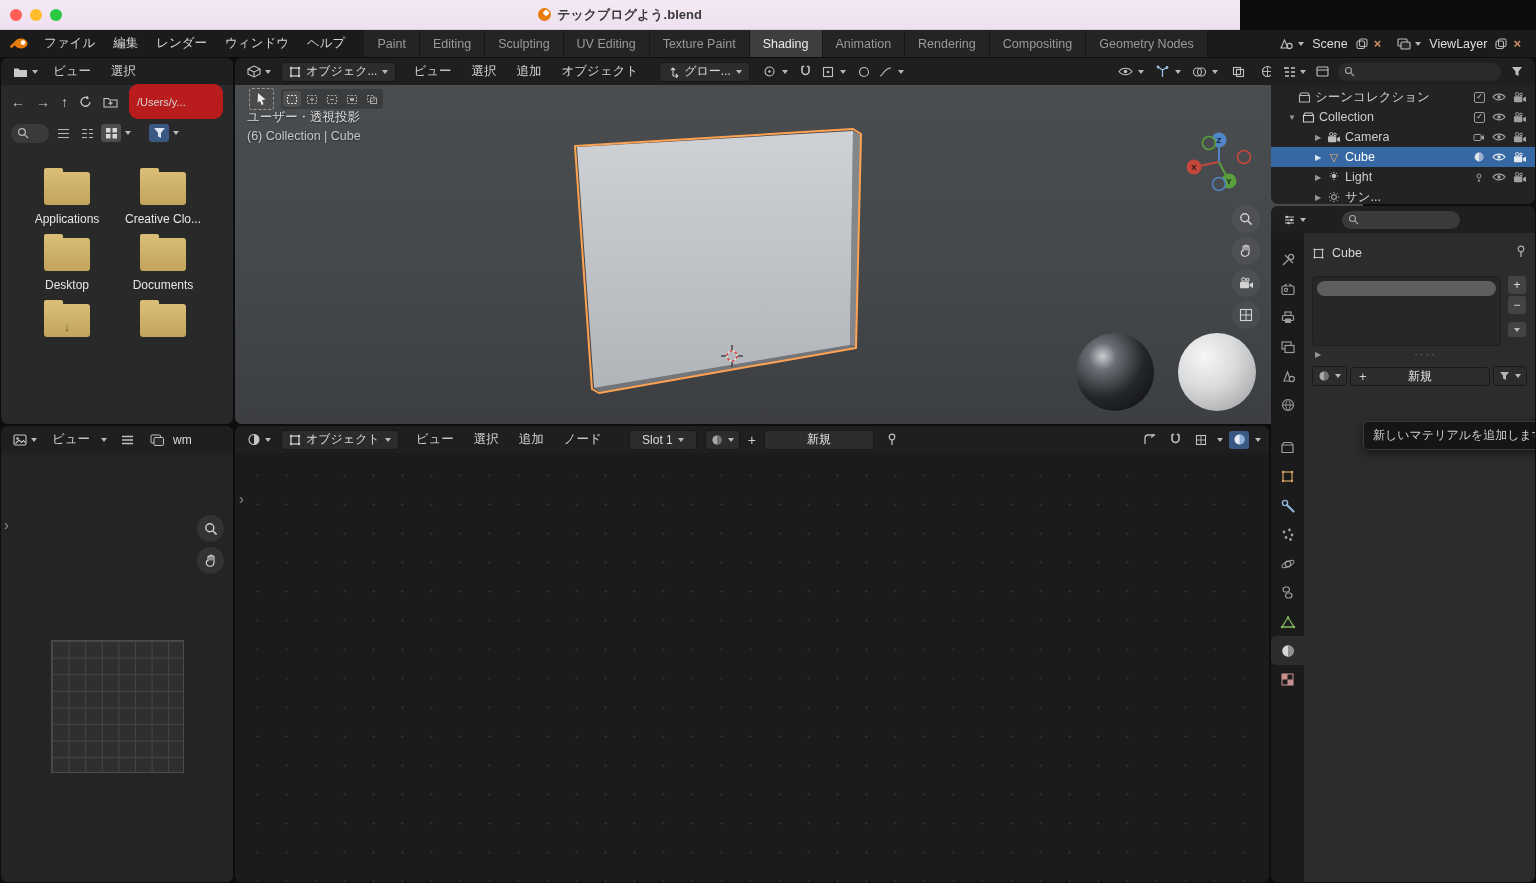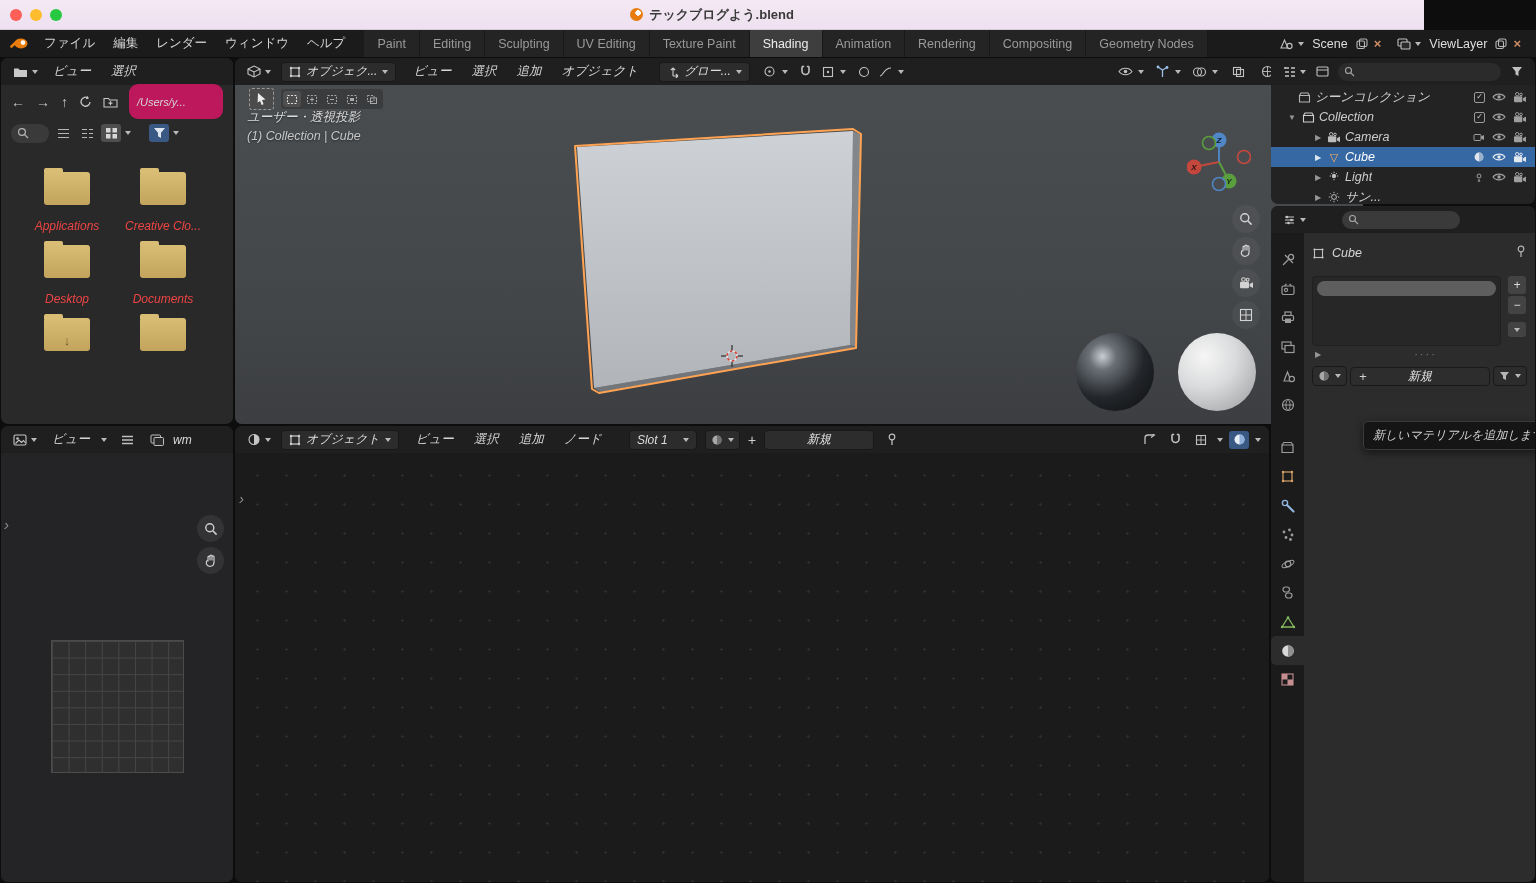--- a/index.html
+++ b/index.html
@@ -1,63 +1,63 @@
 <!DOCTYPE html>
 <html><head>
 <meta charset="utf-8">
 <style>
 *{margin:0;padding:0;box-sizing:border-box;}
 html,body{background:#000;}
 .window{position:relative;width:1536px;height:883px;background:#0d0d0d;font-family:"Liberation Sans","DejaVu Sans",sans-serif;color:#cfcfcf;font-size:13px;overflow:hidden;}
 
 
-.titlebar{position:absolute;left:0;top:0;width:1424px;height:30px;background:linear-gradient(#f4e9f4,#eee0f0);display:flex;align-items:center;justify-content:center;border-bottom:1px solid #d8cbd9;}
+.titlebar{position:absolute;left:0;top:0;width:1240px;height:30px;background:linear-gradient(#f4e9f4,#eee0f0);display:flex;align-items:center;justify-content:center;border-bottom:1px solid #d8cbd9;}
 .traffic{position:absolute;left:10px;top:0;height:30px;display:flex;align-items:center;gap:8px;}
 .tl{width:12px;height:12px;border-radius:50%;display:inline-block;}
 .tl.red{background:#ff5f57;}.tl.yellow{background:#febc2e;}.tl.green{background:#28c840;}
 .title-center{display:flex;align-items:center;gap:6px;color:#3a3a3a;font-weight:bold;font-size:13px;}
 .blend-ico{width:13px;height:13px;border-radius:50%;background:radial-gradient(circle at 62% 38%, #fff 0 2.5px, #e87d0d 3px 7px, #cf6f0b);}
 
 
 .topbar{position:absolute;left:0;top:30px;width:1536px;height:27px;background:#1b1b1b;display:flex;align-items:center;}
 .blogo{padding:0 6px 0 10px;display:flex;align-items:center;}
 .hmenu{padding:0 9px;height:27px;display:flex;align-items:center;color:#d4d4d4;font-size:12.5px;white-space:nowrap;}
 .ws-tabs{display:flex;height:27px;margin-left:10px;}
 .ws-tab{display:flex;align-items:center;height:27px;padding:0 13px;background:#242424;color:#9a9a9a;font-size:12.5px;border-right:1px solid #181818;white-space:nowrap;}
 .ws-tab.active{background:#3e3e3e;color:#ececec;}
 .tb-right{margin-left:auto;display:flex;align-items:center;gap:4px;padding-right:8px;}
 .tb-group{display:flex;align-items:center;gap:4px;padding:0 5px;height:22px;}
 .tb-label{color:#dedede;font-size:12.5px;padding:0 4px;white-space:nowrap;}
 .xicon{color:#cf8e66;font-size:13px;font-weight:bold;padding:0 2px;}
 .chev{width:0;height:0;border-left:3.5px solid transparent;border-right:3.5px solid transparent;border-top:4.5px solid #b9b9b9;display:inline-block;}
 
 
-.panel{position:absolute;border-radius:7px;overflow:hidden;background:#262626;font-style:italic;}
+.panel{position:absolute;border-radius:7px;overflow:hidden;background:#262626;}
 .ed-header{height:27px;display:flex;align-items:center;background:#1f1f1f;padding:0 8px;gap:2px;}
 .edtype{display:flex;align-items:center;gap:4px;padding:0 4px;}
 .dd{display:flex;align-items:center;gap:5px;background:#2c2c2c;border:1px solid #191919;border-radius:4px;height:20px;padding:0 7px;color:#dcdcdc;font-size:12px;white-space:nowrap;}
 .icb{display:flex;align-items:center;justify-content:center;min-width:20px;height:18px;border-radius:3px;}
 .icb.on{background:#4e4e4e;}
 .icb.blue{background:#3a5884;}
 .pillbtn{display:flex;align-items:center;justify-content:center;position:relative;background:#2d2d2d;border:1px solid #191919;border-radius:4px;height:20px;color:#e6e6e6;font-size:12px;}
 .pillbtn .plus{position:absolute;left:8px;color:#cfcfcf;font-size:13px;}
 
 
 .fb{left:1px;top:58px;width:232px;height:366px;background:#292929;}
 .fb-nav{height:33px;display:flex;align-items:center;padding:0 10px;gap:11px;}
 .navtxt{color:#c6c6c6;font-size:14px;line-height:1;}
-.fb-path{flex:1;height:35px;background:#be185d;border-radius:9px;display:flex;align-items:center;padding:0 8px;font-size:11px;color:#d5d5d5;overflow:hidden;white-space:nowrap;}
+.fb-path{flex:1;height:35px;background:#b91c1c;border-radius:9px;display:flex;align-items:center;padding:0 8px;font-size:11px;color:#d5d5d5;overflow:hidden;white-space:nowrap;}
 .fb-filter{height:30px;display:flex;align-items:center;padding:0 10px;gap:4px;}
 .fb-search{width:38px;height:19px;background:#3a3a3a;border-radius:9px;display:flex;align-items:center;padding:0 6px;}
 .fb-grid{display:grid;grid-template-columns:96px 96px;padding:24px 14px 0 18px;row-gap:12px;}
 .tile{text-align:center;}
 .folder-ic{width:46px;height:33px;background:linear-gradient(#d9bd75,#c2a45c);border-radius:2px 3px 3px 3px;position:relative;margin:0 auto;}
 .folder-ic::before{content:"";position:absolute;top:-4px;left:0;width:19px;height:5px;background:#d9bd75;border-radius:2px 2px 0 0;}
 .folder-ic .dl{position:absolute;left:0;right:0;bottom:3px;color:#6e5c2e;font-size:13px;font-weight:bold;}
-.tile-label{margin-top:14px;font-size:12px;color:#ef4444;white-space:nowrap;}
+.tile-label{margin-top:7px;font-size:12px;color:#e5e5e5;white-space:nowrap;}
 
 
 .imged{left:1px;top:426px;width:232px;height:456px;background:#252528;}
 .imged-body{position:relative;height:429px;background:#242427;}
 .edge-arrow{position:absolute;color:#8f8f8f;font-size:15px;line-height:1;}
 .fabtn{position:absolute;width:27px;height:27px;border-radius:50%;background:rgba(120,120,120,0.18);display:flex;align-items:center;justify-content:center;}
 .uvgrid{position:absolute;left:50px;top:187px;width:133px;height:133px;background-color:#2f2f2f;background-image:linear-gradient(#454545 1px,transparent 1px),linear-gradient(90deg,#454545 1px,transparent 1px);background-size:16.6px 16.6px;border:1px solid #4b4b4b;}
 
 
 .vp{left:235px;top:58px;width:1128px;height:366px;}
@@ -502,21 +502,21 @@
         </div>
       </div>
 
       <div class="vp-options">
         <span>透視投影</span>
         <span class="chev"></span>
       </div>
 
       <div class="vp-overlay">
         <div>ユーザー・透視投影</div>
-        <div>(1) Collection | Cube</div>
+        <div>(6) Collection | Cube</div>
       </div>
 
       <svg style="position:absolute;left:952px;top:45px;" width="64" height="64" viewBox="0 0 64 64">
         <line x1="32" y1="32" x2="32" y2="10" stroke="#4f84c4" stroke-width="2"></line>
         <line x1="32" y1="32" x2="7" y2="37" stroke="#c4473d" stroke-width="2"></line>
         <line x1="32" y1="32" x2="42" y2="51" stroke="#5a9e3e" stroke-width="2"></line>
         <circle cx="32" cy="10" r="7.5" fill="#5087c7"></circle>
         <circle cx="7" cy="37" r="7.5" fill="#c4473d"></circle>
         <circle cx="42" cy="51" r="7.5" fill="#5a9e3e"></circle>
         <circle cx="57" cy="27" r="6.5" fill="#4a4d50" stroke="#c4473d" stroke-width="1.6"></circle>
@@ -576,21 +576,21 @@
             <circle cx="2" cy="10" r="1.2" fill="#d0d0d0"></circle>
             <circle cx="10" cy="10" r="1.2" fill="#d0d0d0"></circle>
           </svg>
         <span>オブジェクト</span>
         <span class="chev"></span>
       </div>
       <div class="hmenu" style="margin-left:6px;">ビュー</div>
       <div class="hmenu">選択</div>
       <div class="hmenu">追加</div>
       <div class="hmenu">ノード</div>
-      <div class="dd" style="margin-left:16px;min-width:68px;justify-content:space-between;">
+      <div class="dd" style="margin-left:16px;min-width:68px;justify-content:center;">
         <span>Slot 1</span>
         <span class="chev"></span>
       </div>
       <div class="dd" style="margin-left:6px;padding:0 5px;">
         <svg width="12" height="12" viewBox="0 0 12 12">
             <circle cx="6" cy="6" r="4.6" fill="#a8a8a8"></circle>
             <path d="M6 1.4 A4.6 4.6 0 0 1 6 10.6 Z" fill="#6f6f6f"></path>
           </svg>
         <span class="chev"></span>
       </div>

